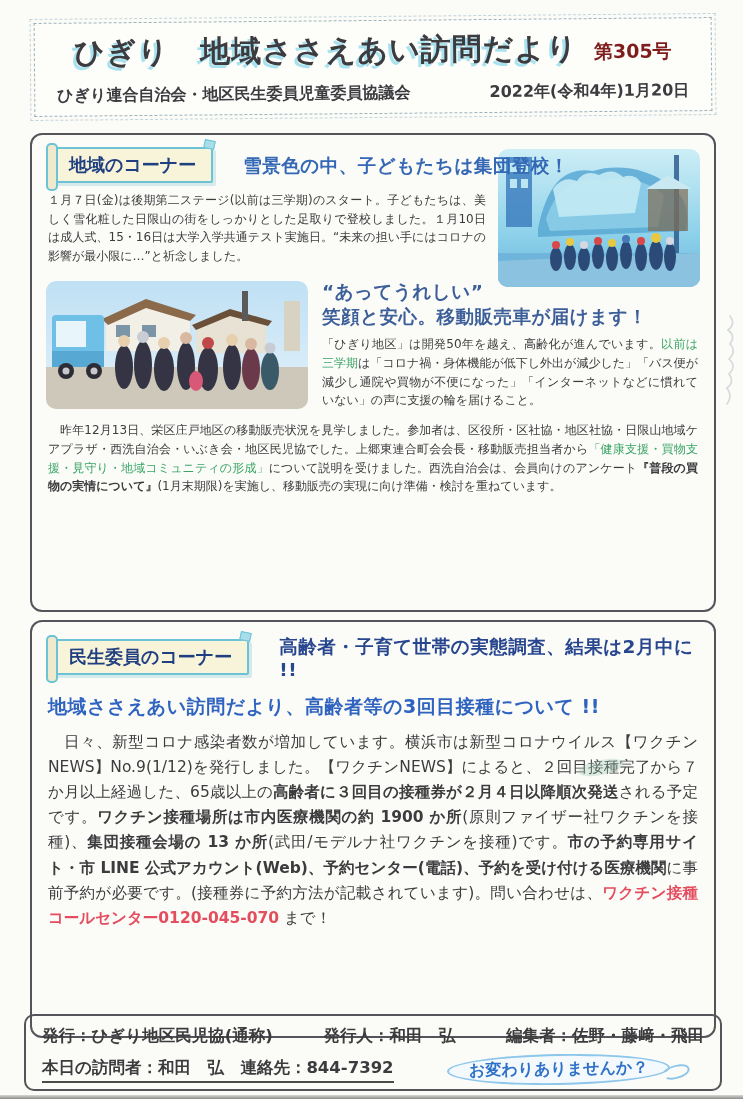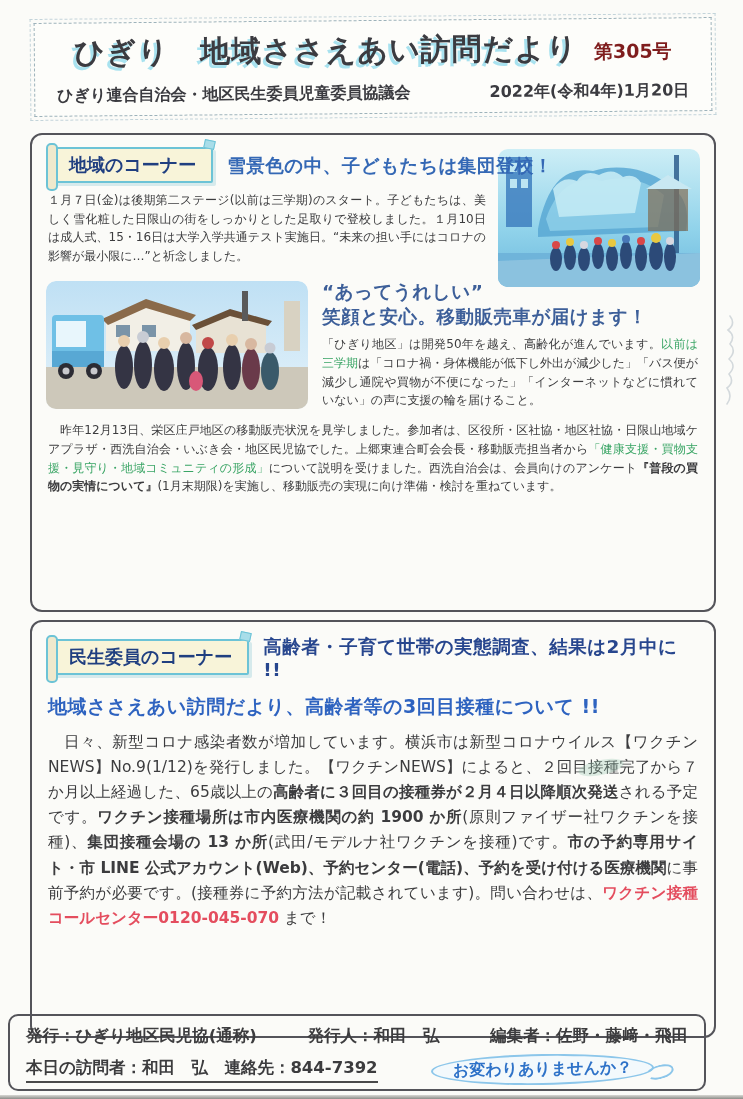--- a/index.html
+++ b/index.html
@@ -26,21 +26,21 @@
   }
   
   .sec-box{
     position:absolute;left:30px;width:686px;box-sizing:border-box;
     border:2.5px solid var(--c-box-border,#54545a);border-radius:12px;
     padding:10px 14px;background:transparent;
   }
   .box-region{top:133px;height:479px;}
   .box-minsei{top:620px;height:418px;}
   
-  .corner-row{display:flex;align-items:center;gap:14px;margin:2px 0 8px 6px;}
+  .corner-row{display:flex;align-items:center;gap:30px;margin:2px 0 8px 6px;}
   .banner{
     position:relative;background:var(--c-banner-bg,#f8f4d9);
     border:2px solid var(--c-banner-border,#6cc3d6);border-radius:2px;
     padding:4px 15px;font-size:18px;font-weight:700;
     color:var(--c-banner-text,#203f80);
     box-shadow:3px 3px 0 rgba(120,190,205,.28);white-space:nowrap;
   }
   .banner::before{
     content:"";position:absolute;left:-8px;top:-6px;width:8px;height:calc(100% + 12px);
     background:#efe9cd;border:2px solid var(--c-banner-border,#6cc3d6);border-radius:5px;
@@ -63,21 +63,21 @@
   .sg-r{color:var(--c-red,#e44d5e);font-weight:700;}
   
   .photo{border-radius:10px;display:block;}
   .photo-snow{float:right;width:202px;height:138px;margin:-42px 0 8px 12px;}
   .photo-truck{float:left;width:262px;height:128px;margin:2px 14px 4px 0;}
   .art{overflow:visible;}
   .clear{clear:both;}
   .para-follow{margin-top:8px;}
   
   .footer-box{
-    position:absolute;left:8px;top:1014px;width:698px;height:77px;box-sizing:border-box;
+    position:absolute;left:24px;top:1014px;width:698px;height:77px;box-sizing:border-box;
     border:2.5px solid var(--c-box-border,#54545a);border-radius:10px;
     padding:9px 16px;font-size:16.5px;font-weight:700;color:#3c3c3e;
   }
   .footer-line1{display:flex;justify-content:space-between;align-items:baseline;}
   .footer-line2{display:flex;justify-content:space-between;align-items:center;margin-top:7px;gap:32px;}
   .visitor{border-bottom:2px solid #4a4a4a;padding-bottom:2px;}
   .bubble{
     position:relative;display:inline-block;margin-right:34px;
     border:2px solid var(--c-bubble-border,#8cc6ea);border-radius:50%;
     padding:3px 20px;color:var(--c-bubble-text,#2e72c8);font-weight:700;font-size:16px;

